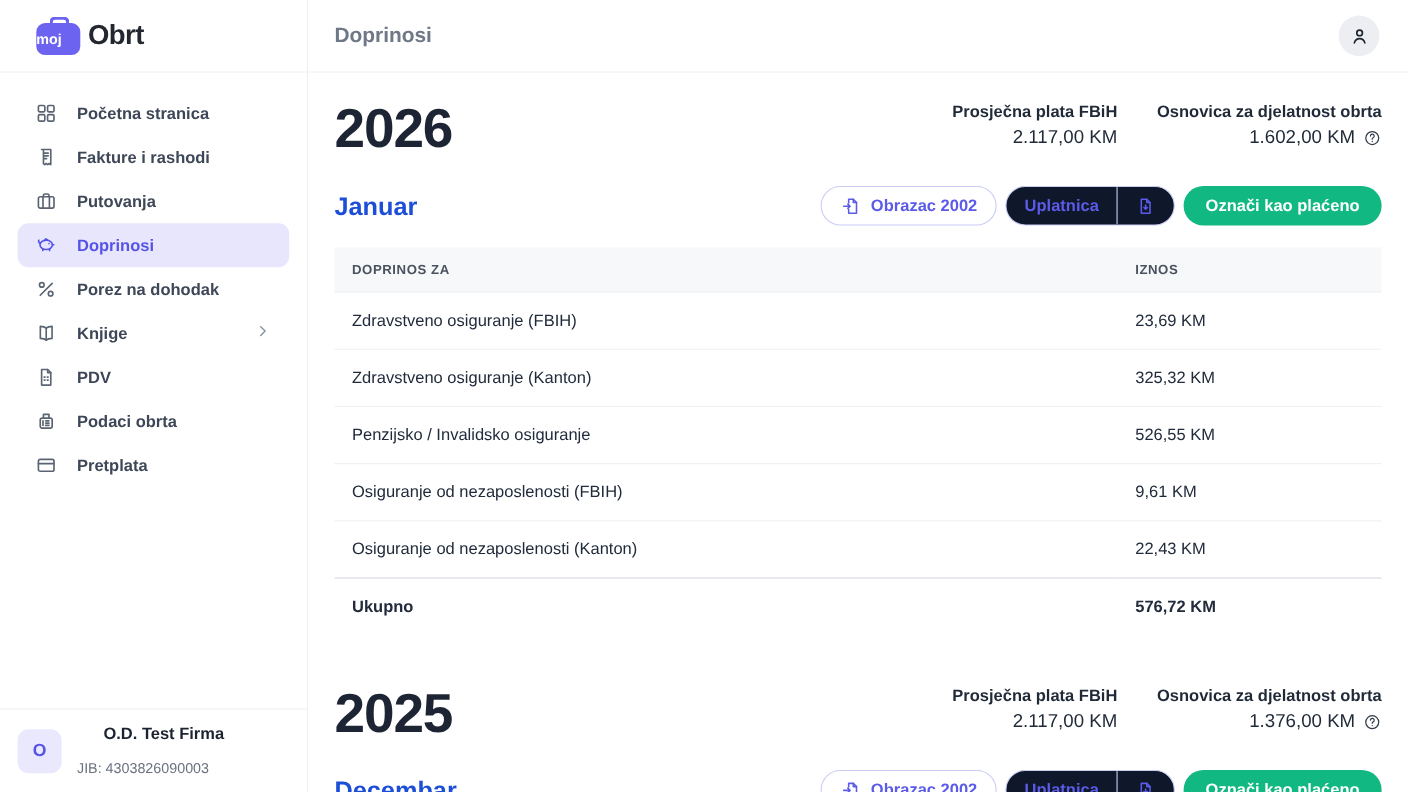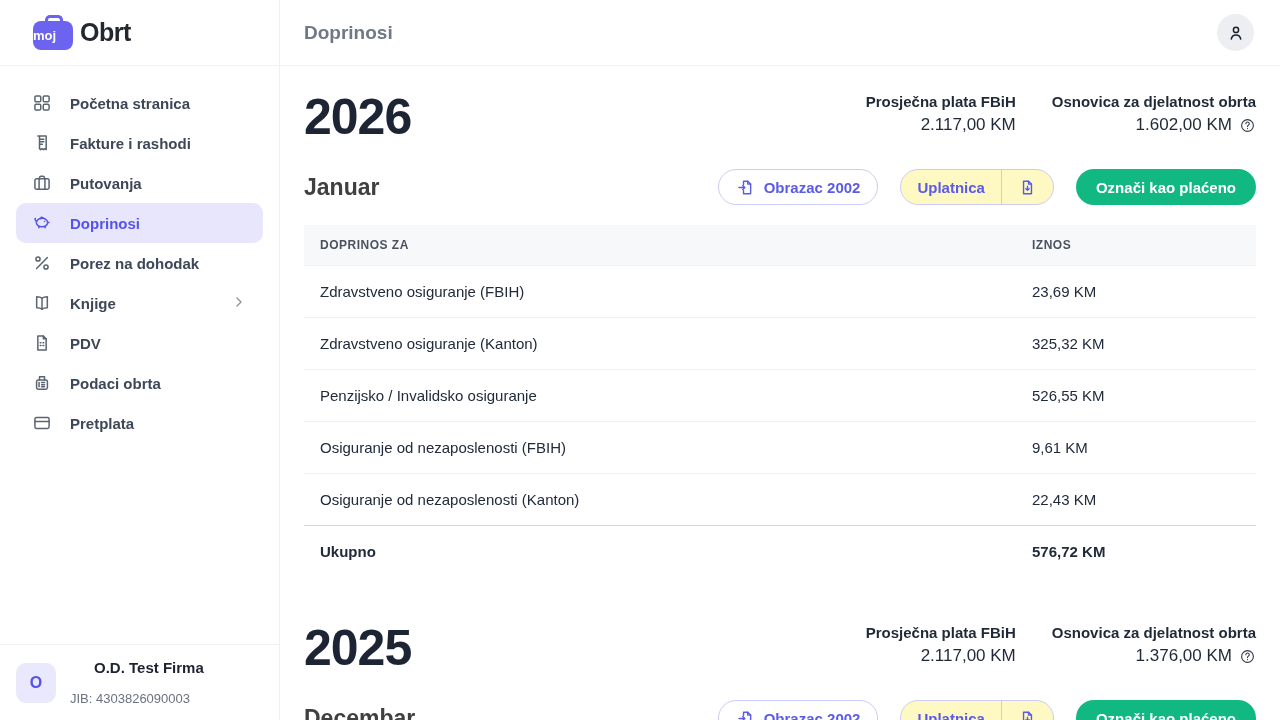--- a/index.html
+++ b/index.html
@@ -50,27 +50,27 @@
   .section-head { display:flex; justify-content:space-between; align-items:flex-start; }
   .year { font-size:50px; font-weight:700; color:#1d2433; letter-spacing:-1px; line-height:1.1; }
   .stats { display:flex; gap:36px; padding-top:3px; }
   .stat { text-align:right; }
   .stat-label { font-size:15px; font-weight:600; color:#1f2937; }
   .stat-value { font-size:17px; color:#1f2937; margin-top:5px; display:flex;
     justify-content:flex-end; align-items:center; gap:7px; }
   .stat-value svg { width:17px; height:17px; stroke:#333c4a; cursor:pointer; }
 
   .month-row { display:flex; justify-content:space-between; align-items:center; margin-top:24px; }
-  .month { font-size:23px; font-weight:700; color:#404040; }
-  .actions { display:flex; align-items:center; gap:22px; }
+  .month { font-size:23px; font-weight:700; color:#1d4ed8; }
+  .actions { display:flex; align-items:center; gap:8px; }
   .btn-outline { height:36px; border:1px solid #caccf5; border-radius:18px; background:#fff;
     color:#5b5be8; font-weight:600; font-size:15px; display:flex; align-items:center;
     gap:9px; padding:0 17px; cursor:pointer; font-family:inherit; }
   .btn-outline svg { width:19px; height:19px; stroke:#5b5be8; }
-  .btn-split { height:36px; border:1px solid #caccf5; border-radius:18px; background:#fef9c3;
+  .btn-split { height:36px; border:1px solid #caccf5; border-radius:18px; background:#0f172a;
     display:flex; align-items:stretch; overflow:hidden; }
   .btn-split .seg { display:flex; align-items:center; padding:0 16px; color:#5b5be8;
     font-weight:600; font-size:15px; cursor:pointer; background:transparent; border:none;
     font-family:inherit; }
   .btn-split .seg + .seg { border-left:1px solid #caccf5; }
   .btn-split svg { width:19px; height:19px; stroke:#5b5be8; }
   .btn-green { height:36px; border:none; border-radius:18px; background:#12b881; color:#fff;
     font-weight:600; font-size:15px; padding:0 20px; cursor:pointer; font-family:inherit; }
 
   table.contrib { width:100%; border-collapse:collapse; margin-top:20px; }

